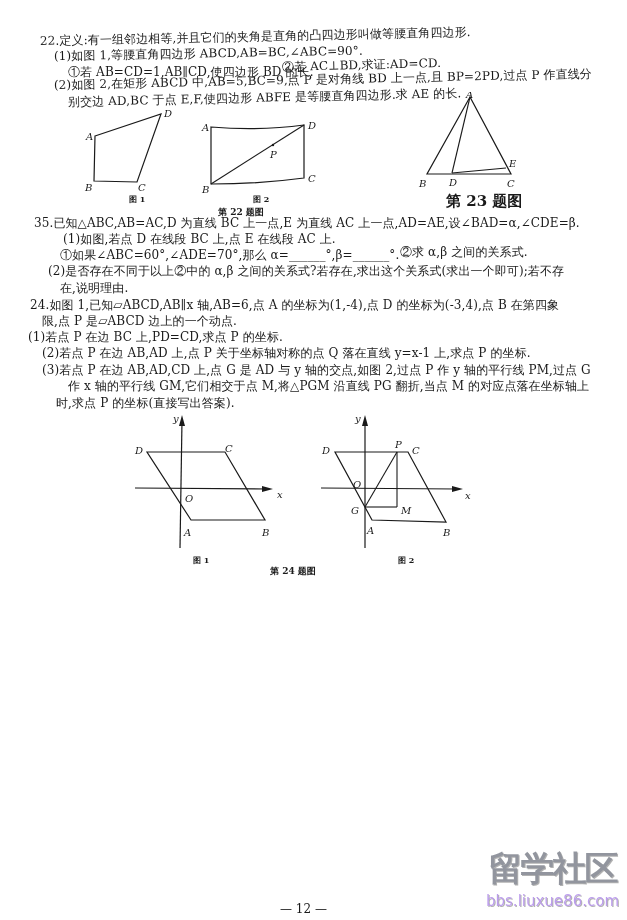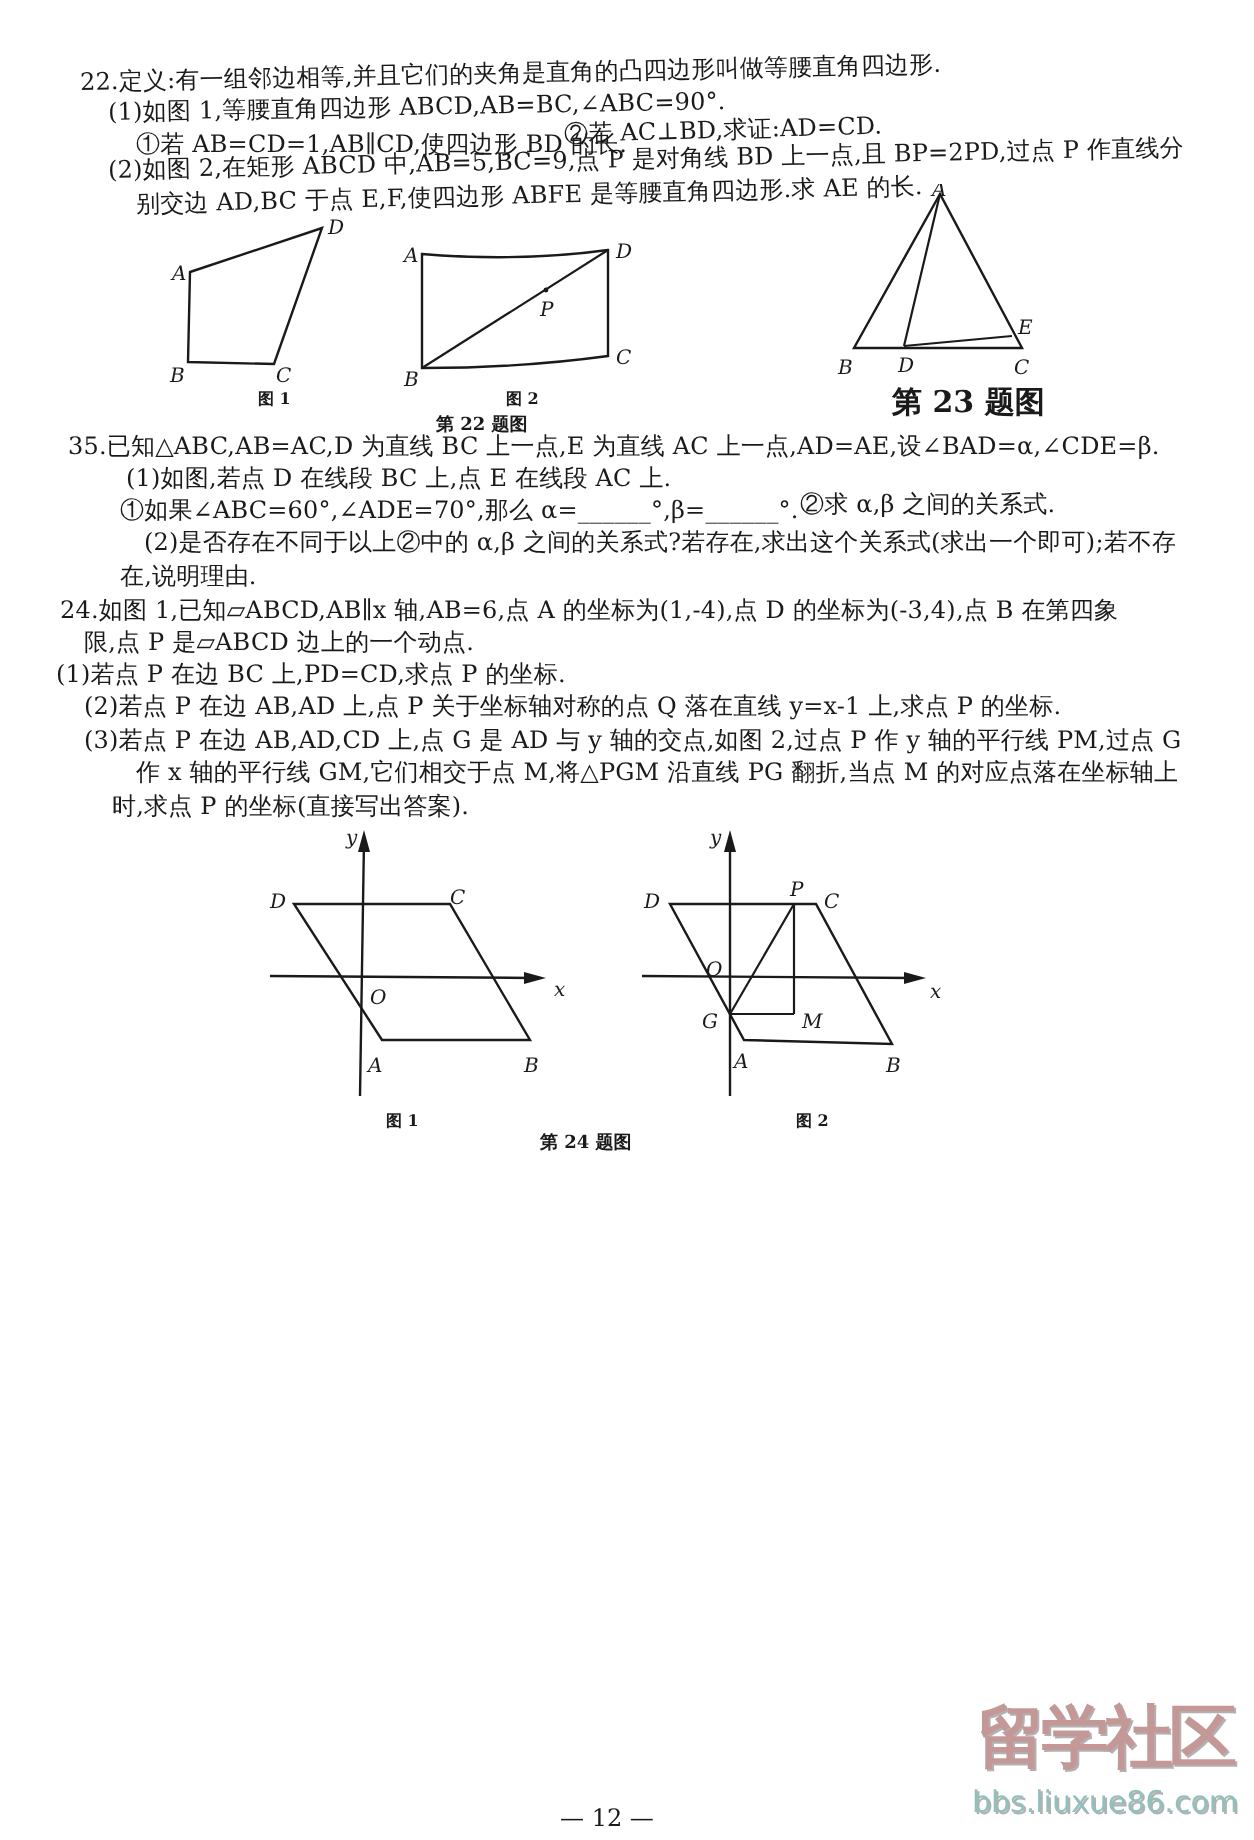--- a/index.html
+++ b/index.html
@@ -3,23 +3,23 @@
 <meta charset="utf-8">
 <style>
   html, body { margin: 0; padding: 0; background: #ffffff; }
   body { width: 627px; height: 920px; position: relative; overflow: hidden;
          font-family: "DejaVu Serif", "Liberation Serif", serif; color: #1a1a1a; }
   .line { position: absolute; font-size: 12px; white-space: nowrap; line-height: 14px; letter-spacing: 0.1px; }
   .fig { position: absolute; }
   .cap { position: absolute; font-size: 8px; font-weight: bold; white-space: nowrap; }
   .pageno { position: absolute; font-size: 12px; margin-left: 24px; }
   .wm { position: absolute; right: 8px; bottom: 10px; text-align: center; opacity: 0.45; }
-  .wm .big { font-family: "DejaVu Sans", sans-serif; font-size: 34px; font-weight: bold; color: #7f1d1d;
+  .wm .big { font-family: "DejaVu Sans", sans-serif; font-size: 34px; font-weight: bold; color: #0f172a;
              letter-spacing: -2px; text-shadow: 1px 1px 0 #555; }
-  .wm .small { font-family: "DejaVu Sans", sans-serif; font-size: 15px; color: #0f766e; text-shadow: 1px 1px 0 #555; }
+  .wm .small { font-family: "DejaVu Sans", sans-serif; font-size: 15px; color: #6d28d9; text-shadow: 1px 1px 0 #555; }
   svg text { font-family: "DejaVu Serif", "Liberation Serif", serif; font-style: italic; font-size: 10px; fill: #1a1a1a; }
 </style>
 </head>
 <body>
 
 <div class="line" style="left:40px;top:34px;transform:rotate(-1.2deg);transform-origin:left;">22.定义:有一组邻边相等,并且它们的夹角是直角的凸四边形叫做等腰直角四边形.</div>
 <div class="line" style="left:54px;top:49px;transform:rotate(-1deg);transform-origin:left;">(1)如图 1,等腰直角四边形 ABCD,AB=BC,∠ABC=90°.</div>
 <div class="line" style="left:68px;top:65px;">①若 AB=CD=1,AB∥CD,使四边形 BD 的长.</div>
 <div class="line" style="left:282px;top:60px;transform:rotate(-1.5deg);transform-origin:left;">②若 AC⊥BD,求证:AD=CD.</div>
 <div class="line" style="left:54px;top:78px;transform:rotate(-1.2deg);transform-origin:left;">(2)如图 2,在矩形 ABCD 中,AB=5,BC=9,点 P 是对角线 BD 上一点,且 BP=2PD,过点 P 作直线分</div>
@@ -56,21 +56,21 @@
   <text x="7" y="95">B</text>
   <text x="37" y="94">D</text>
   <text x="95" y="95">C</text>
 </svg>
 <div class="cap" style="left:446px;top:192px;font-size:15px;">第 23 题图</div>
 
 <div class="line" style="left:34px;top:216px;">35.已知△ABC,AB=AC,D 为直线 BC 上一点,E 为直线 AC 上一点,AD=AE,设∠BAD=α,∠CDE=β.</div>
 <div class="line" style="left:48px;top:232px;margin-left:15px;">(1)如图,若点 D 在线段 BC 上,点 E 在线段 AC 上.</div>
 <div class="line" style="left:60px;top:248px;">①如果∠ABC=60°,∠ADE=70°,那么 α=______°,β=______°.</div>
 <div class="line" style="left:400px;top:245px;">②求 α,β 之间的关系式.</div>
-<div class="line" style="left:48px;top:264px;margin-left:24px;">(2)是否存在不同于以上②中的 α,β 之间的关系式?若存在,求出这个关系式(求出一个即可);若不存</div>
+<div class="line" style="left:48px;top:264px;">(2)是否存在不同于以上②中的 α,β 之间的关系式?若存在,求出这个关系式(求出一个即可);若不存</div>
 <div class="line" style="left:60px;top:281px;">在,说明理由.</div>
 
 <div class="line" style="left:30px;top:298px;">24.如图 1,已知▱ABCD,AB∥x 轴,AB=6,点 A 的坐标为(1,-4),点 D 的坐标为(-3,4),点 B 在第四象</div>
 <div class="line" style="left:42px;top:314px;">限,点 P 是▱ABCD 边上的一个动点.</div>
 <div class="line" style="left:28px;top:330px;">(1)若点 P 在边 BC 上,PD=CD,求点 P 的坐标.</div>
 <div class="line" style="left:42px;top:346px;">(2)若点 P 在边 AB,AD 上,点 P 关于坐标轴对称的点 Q 落在直线 y=x-1 上,求点 P 的坐标.</div>
 <div class="line" style="left:42px;top:363px;">(3)若点 P 在边 AB,AD,CD 上,点 G 是 AD 与 y 轴的交点,如图 2,过点 P 作 y 轴的平行线 PM,过点 G</div>
 <div class="line" style="left:68px;top:379px;">作 x 轴的平行线 GM,它们相交于点 M,将△PGM 沿直线 PG 翻折,当点 M 的对应点落在坐标轴上</div>
 <div class="line" style="left:56px;top:396px;">时,求点 P 的坐标(直接写出答案).</div>
 

